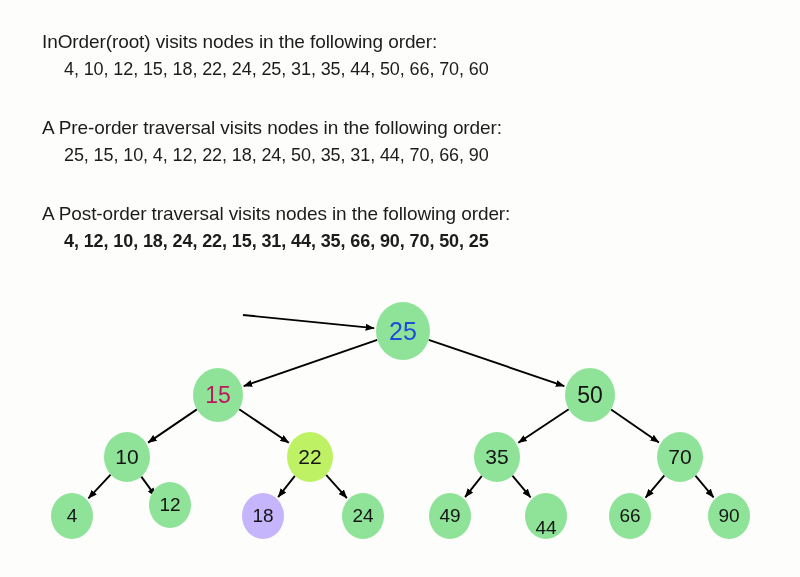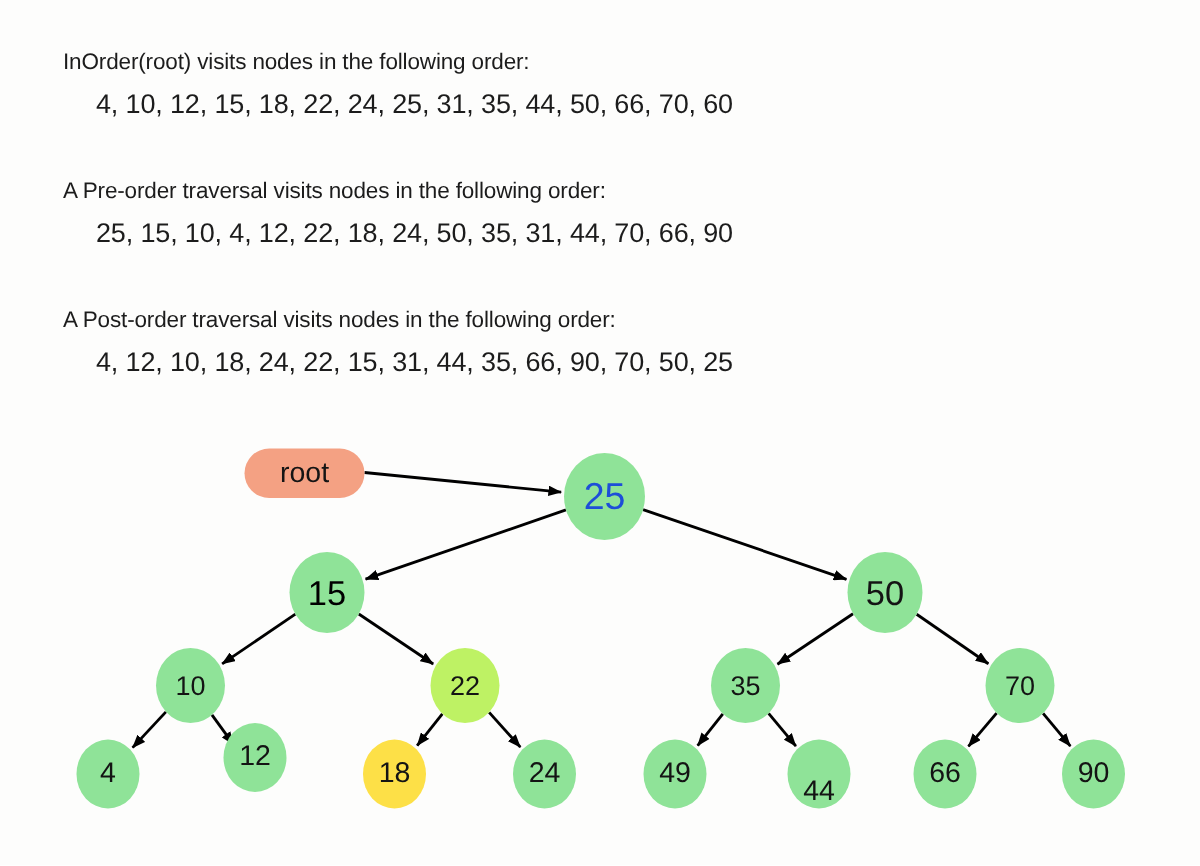--- a/index.html
+++ b/index.html
@@ -19,37 +19,37 @@
 
   
   .text-block {
     position: absolute;
     left: 0;
     width: 800px;
   }
   .para {
     position: absolute;
     left: 42px;
-    font-size: 15px;
+    font-size: 19px;
     line-height: 20px;
     letter-spacing: -0.1px;
     color: #1c1c1c;
     white-space: nowrap;
   }
   .para.indent {
     left: 64px;
     font-size: 18px;
   }
 
   #p1-head { top: 32px; }
   #p1-list { top: 59px; }
   #p2-head { top: 118px; }
   #p2-list { top: 145px; }
   #p3-head { top: 204px; text-align: center; }
-  #p3-list { top: 231px; }
+  #p3-list { top: 231px; font-weight: bold; }
 
   
   #diagram {
     position: absolute;
     left: 0;
     top: 0;
     width: 800px;
     height: 577px;
   }
   #edges {
@@ -67,21 +67,21 @@
     display: flex;
     align-items: center;
     justify-content: center;
     color: #141414;
     font-family: "Liberation Sans", sans-serif;
     font-weight: 400;
     box-sizing: border-box;
   }
   .node.lvl0 { width: 54px; height: 58px; font-size: 25px; }
   .node.lvl1 { width: 50px; height: 54px; font-size: 23px; }
-  .node.lvl2 { width: 46px; height: 50px; font-size: 18px; }
+  .node.lvl2 { width: 46px; height: 50px; font-size: 21px; }
   .node.lvl3 { width: 42px; height: 46px; font-size: 19px; }
 
   #root-pill {
     position: absolute;
     left: 163px;
     top: 299px;
     width: 80px;
     height: 33px;
     background: #f4a183;
     border-radius: 17px;
@@ -129,29 +129,26 @@
           <line x1="141.3" y1="476.6" x2="155.7" y2="496.4" marker-end="url(#arrowhead)" stroke="#000000"></line>
           <line x1="294.9" y1="475.9" x2="278.1" y2="497.1" marker-end="url(#arrowhead)" stroke="#000000"></line>
           <line x1="326.1" y1="474.9" x2="346.9" y2="498.1" marker-end="url(#arrowhead)" stroke="#000000"></line>
           <line x1="481.9" y1="475.9" x2="465.1" y2="497.1" marker-end="url(#arrowhead)" stroke="#000000"></line>
           <line x1="512.4" y1="475.6" x2="530.6" y2="497.4" marker-end="url(#arrowhead)" stroke="#000000"></line>
           <line x1="664.4" y1="475.4" x2="645.6" y2="497.6" marker-end="url(#arrowhead)" stroke="#000000"></line>
           <line x1="695.4" y1="475.6" x2="713.6" y2="497.4" marker-end="url(#arrowhead)" stroke="#000000"></line>
         </g>
     </svg>
 
-    <div id="root-pill">
-      <span>root</span>
-    </div>
 
     <div id="node-layer">
         <div class="node lvl0" style="left: 376px; top: 302px; background: rgb(143, 227, 152); color: #1d4ed8; justify-content: center;">
           <span>25</span>
         </div>
-        <div class="node lvl1" style="left: 193px; top: 368px; background: rgb(143, 227, 152); color: #000000;">
+        <div class="node lvl1" style="left: 193px; top: 368px; background: rgb(143, 227, 152); color: #be185d;">
           <span>15</span>
         </div>
         <div class="node lvl1" style="left: 565px; top: 368px; background: rgb(143, 227, 152); color: rgb(20, 20, 20);">
           <span>50</span>
         </div>
         <div class="node lvl2" style="left: 104px; top: 432px; background: rgb(143, 227, 152); color: rgb(20, 20, 20);">
           <span>10</span>
         </div>
         <div class="node lvl2" style="left: 287px; top: 432px; background: #bef264; color: rgb(20, 20, 20);">
           <span>22</span>
@@ -161,21 +158,21 @@
         </div>
         <div class="node lvl2" style="left: 657px; top: 432px; background: rgb(143, 227, 152); color: rgb(20, 20, 20);">
           <span>70</span>
         </div>
         <div class="node lvl3" style="left: 51px; top: 493px; background: rgb(143, 227, 152); color: rgb(20, 20, 20);">
           <span>4</span>
         </div>
         <div class="node lvl3" style="left: 149px; top: 482px; background: rgb(143, 227, 152); color: rgb(20, 20, 20);">
           <span>12</span>
         </div>
-        <div class="node lvl3" style="left: 242px; top: 493px; background: #fde047; color: rgb(20, 20, 20);">
+        <div class="node lvl3" style="left: 242px; top: 493px; background: #c4b5fd; color: rgb(20, 20, 20);">
           <span>18</span>
         </div>
         <div class="node lvl3" style="left: 342px; top: 493px; background: rgb(143, 227, 152); color: rgb(20, 20, 20);">
           <span>24</span>
         </div>
         <div class="node lvl3" style="left: 429px; top: 493px; background: rgb(143, 227, 152); color: rgb(20, 20, 20);">
           <span>49</span>
         </div>
         <div class="node lvl3" style="left: 525px; top: 493px; background: rgb(143, 227, 152); color: rgb(20, 20, 20); align-items: flex-end;">
           <span>44</span>

